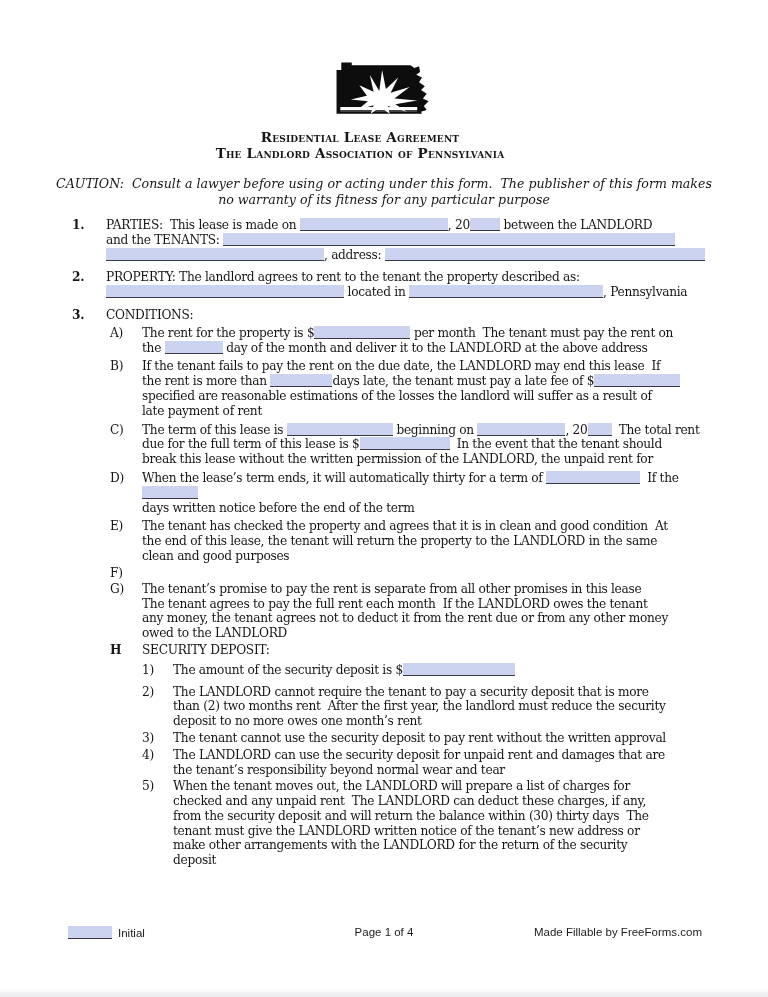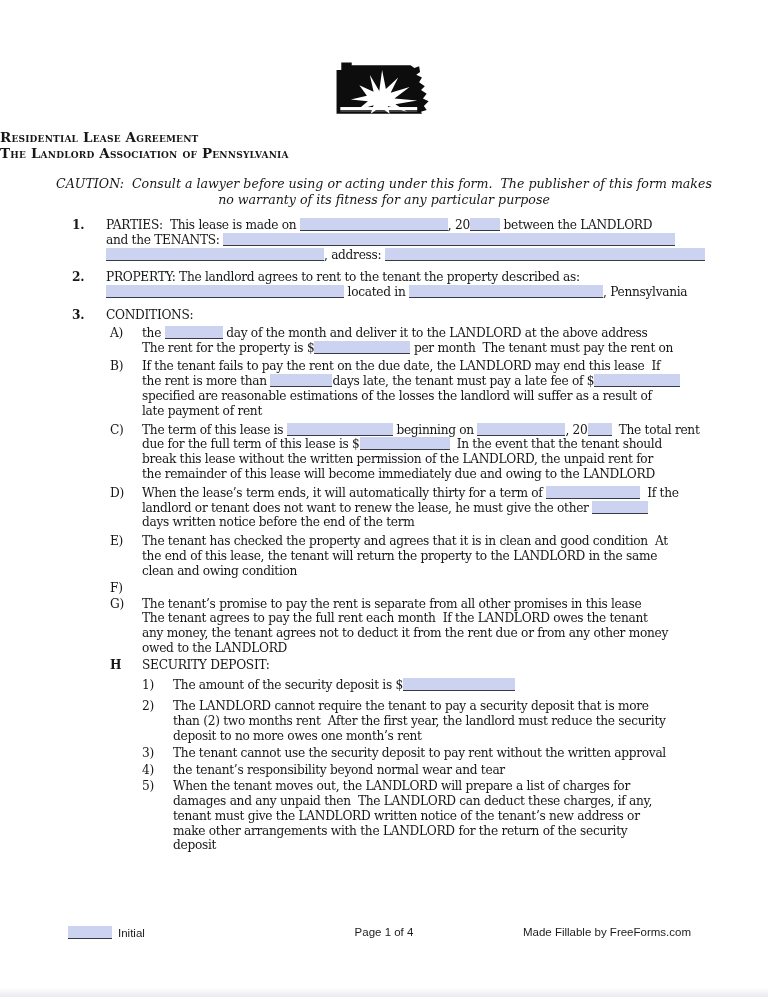--- a/index.html
+++ b/index.html
@@ -2,21 +2,21 @@
 <html><head>
 <meta charset="utf-8">
 <style>
   html,body { margin:0; padding:0; background:#fff; }
   .page {
     position:relative; width:768px; height:997px; background:#ffffff;
     font-family:"DejaVu Serif", serif; color:#17171a; overflow:hidden;
   }
   
   .logo-wrap { position:absolute; top:56px; left:0; width:768px; text-align:center; }
-  .titles { position:absolute; top:129px; left:0; width:720px; 
+  .titles { position:absolute; top:129px; left:0; width:720px; text-align:center;
             font-weight:bold; font-variant:small-caps; font-size:13.5px; line-height:16px; letter-spacing:.2px; }
   .caution { position:absolute; top:176px; left:0; width:768px; text-align:center;
              font-style:italic; font-size:12.6px; line-height:15.5px; }
   .caution div { white-space:pre; }
   
   .doc-body { position:absolute; top:218px; left:0; width:768px; font-size:12.2px; letter-spacing:-0.3px; }
   .row { display:flex; }
   .row .num { flex:0 0 auto; }
   .lvl1 > .num { margin-left:72px;  width:34px; }
   .lvl2 > .num { margin-left:110px; width:32px; }
@@ -28,21 +28,21 @@
   .field {
     display:inline-block; height:12px; vertical-align:-2px;
     background:var(--field-fill,#ccd3f1);
     border-bottom:1px solid var(--field-underline,#3a3a46);
   }
   
   .footer { position:absolute; top:926px; left:0; width:768px;
             font-family:"Liberation Sans", sans-serif; font-size:11.5px; color:#1c1c1c; }
   .footer .left  { position:absolute; left:68px; top:0; }
   .footer .center{ position:absolute; left:0; width:768px; text-align:center; top:0; }
-  .footer .right { position:absolute; right:77px; top:0; }
+  .footer .right { position:absolute; right:66px; top:0; }
   .initial-field { display:inline-block; width:44px; height:12px; vertical-align:-2px;
                    background:var(--field-fill,#ccd3f1); border-bottom:1px solid var(--field-underline,#3a3a46); margin-right:6px; }
   .page-edge { position:absolute; left:0; bottom:0; width:768px; height:9px;
                background:linear-gradient(#ffffff,#e9e9ee); }
 </style>
 </head>
 <body>
 
 <div class="page" style="--field-fill: #ccd3f1; --field-underline: #3a3a46; color: rgb(23, 23, 26);">
 
@@ -87,56 +87,55 @@
       </div>
       <div class="row lvl1 nb" style="margin-top: 8px;">
         <span class="num">3.</span>
         <div class="body">
           <div class="line"><span class="bold">CONDITIONS:</span></div>
         </div>
       </div>
       <div class="row lvl2" style="margin-top: 3px;">
         <span class="num">A)</span>
         <div class="body">
+          <div class="line"><span>The rent for the property is $</span><span class="field" style="width: 96px;"></span><span> per month  The tenant </span><span class="bold">must pay</span><span> the rent on</span></div>
           <div class="line"><span>the </span><span class="field" style="width: 58px;"></span><span> day of the month and deliver it to the </span><span class="bold">LANDLORD</span><span> at the above address</span></div>
-          <div class="line"><span>The rent for the property is $</span><span class="field" style="width: 96px;"></span><span> per month  The tenant </span><span class="bold">must pay</span><span> the rent on</span></div>
         </div>
       </div>
       <div class="row lvl2" style="margin-top: 4px;">
         <span class="num">B)</span>
         <div class="body">
           <div class="line"><span>If the tenant fails to pay the rent on the due date, the </span><span class="bold">LANDLORD</span><span> may end this lease  If</span></div>
           <div class="line"><span>the rent is more than </span><span class="field" style="width: 62px;"></span><span>days late, the tenant must pay a late fee of $</span><span class="field" style="width: 86px;"></span></div>
           <div class="line"><span>specified are reasonable estimations of the losses the landlord will suffer as a result of</span></div>
           <div class="line"><span>late payment of rent</span></div>
         </div>
       </div>
       <div class="row lvl2" style="margin-top: 4px;">
         <span class="num">C)</span>
         <div class="body">
           <div class="line"><span>The term of this lease is </span><span class="field" style="width: 106px;"></span><span> beginning on </span><span class="field" style="width: 88px;"></span><span>, 20</span><span class="field" style="width: 24px;"></span><span>  The total rent</span></div>
           <div class="line"><span>due for the full term of this lease is $</span><span class="field" style="width: 90px;"></span><span>  In the event that the tenant should</span></div>
           <div class="line"><span>break this lease without the written permission of the </span><span class="bold">LANDLORD</span><span>, the unpaid rent for</span></div>
-          <div class="line"><span>the remainder of this lease will become immediately due and owing to the </span><span class="bold">LANDLORD</span></div>
         </div>
       </div>
       <div class="row lvl2" style="margin-top: 4px;">
         <span class="num">D)</span>
         <div class="body">
           <div class="line"><span>When the lease’s term ends, it will automatically thirty for a term of </span><span class="field" style="width: 94px;"></span><span>  If the</span></div>
-          <div class="line"><span>landlord or tenant does not want to renew the lease, he must give the other </span><span class="field" style="width: 56px;"></span></div>
+          <div class="line"><span class="field" style="width: 56px;"></span></div>
           <div class="line"><span>days written notice before the end of the term</span></div>
         </div>
       </div>
       <div class="row lvl2" style="margin-top: 4px;">
         <span class="num">E)</span>
         <div class="body">
           <div class="line"><span>The tenant has checked the property and agrees that it is in clean and good condition  At</span></div>
           <div class="line"><span>the end of this lease, the tenant will return the property to the </span><span class="bold">LANDLORD</span><span> in the same</span></div>
-          <div class="line"><span>clean and owing condition</span></div>
+          <div class="line"><span>clean and good purposes</span></div>
         </div>
       </div>
       <div class="row lvl2" style="margin-top: 2px;">
         <span class="num">F)</span>
       </div>
       <div class="row lvl2" style="margin-top: 2px;">
         <span class="num">G)</span>
         <div class="body">
           <div class="line"><span>The tenant’s promise to pay the rent is separate from all other promises in this lease</span></div>
           <div class="line"><span>The tenant agrees to pay the full rent each month  If the </span><span class="bold">LANDLORD</span><span> owes the tenant</span></div>
@@ -166,28 +165,30 @@
       </div>
       <div class="row lvl3" style="margin-top: 2px;">
         <span class="num">3)</span>
         <div class="body">
           <div class="line"><span>The tenant cannot use the security deposit to pay rent without the written approval</span></div>
         </div>
       </div>
       <div class="row lvl3" style="margin-top: 2px;">
         <span class="num">4)</span>
         <div class="body">
+          <div class="line"><span>The </span><span class="bold">LANDLORD</span><span> can use the security deposit for unpaid rent and damages that are</span></div>
           <div class="line"><span>the tenant’s responsibility beyond normal wear and tear</span></div>
         </div>
       </div>
       <div class="row lvl3" style="margin-top: 2px;">
         <span class="num">5)</span>
         <div class="body">
           <div class="line"><span>When the tenant moves out, the </span><span class="bold">LANDLORD</span><span> will prepare a list of charges for</span></div>
-          <div class="line"><span>damages and any unpaid then  The </span><span class="bold">LANDLORD</span><span> can deduct these charges, if any,</span></div>
+          <div class="line"><span>checked and any unpaid rent  The </span><span class="bold">LANDLORD</span><span> can deduct these charges, if any,</span></div>
+          <div class="line"><span>from the security deposit and will return the balance within (30) thirty days  The</span></div>
           <div class="line"><span>tenant must give the </span><span class="bold">LANDLORD</span><span> written notice of the tenant’s new address or</span></div>
           <div class="line"><span>make other arrangements with the </span><span class="bold">LANDLORD</span><span> for the return of the security</span></div>
           <div class="line"><span>deposit</span></div>
         </div>
       </div>
     </div>
 
   <div class="footer">
     <div class="left">
       <span class="initial-field"></span><span>Initial</span>

